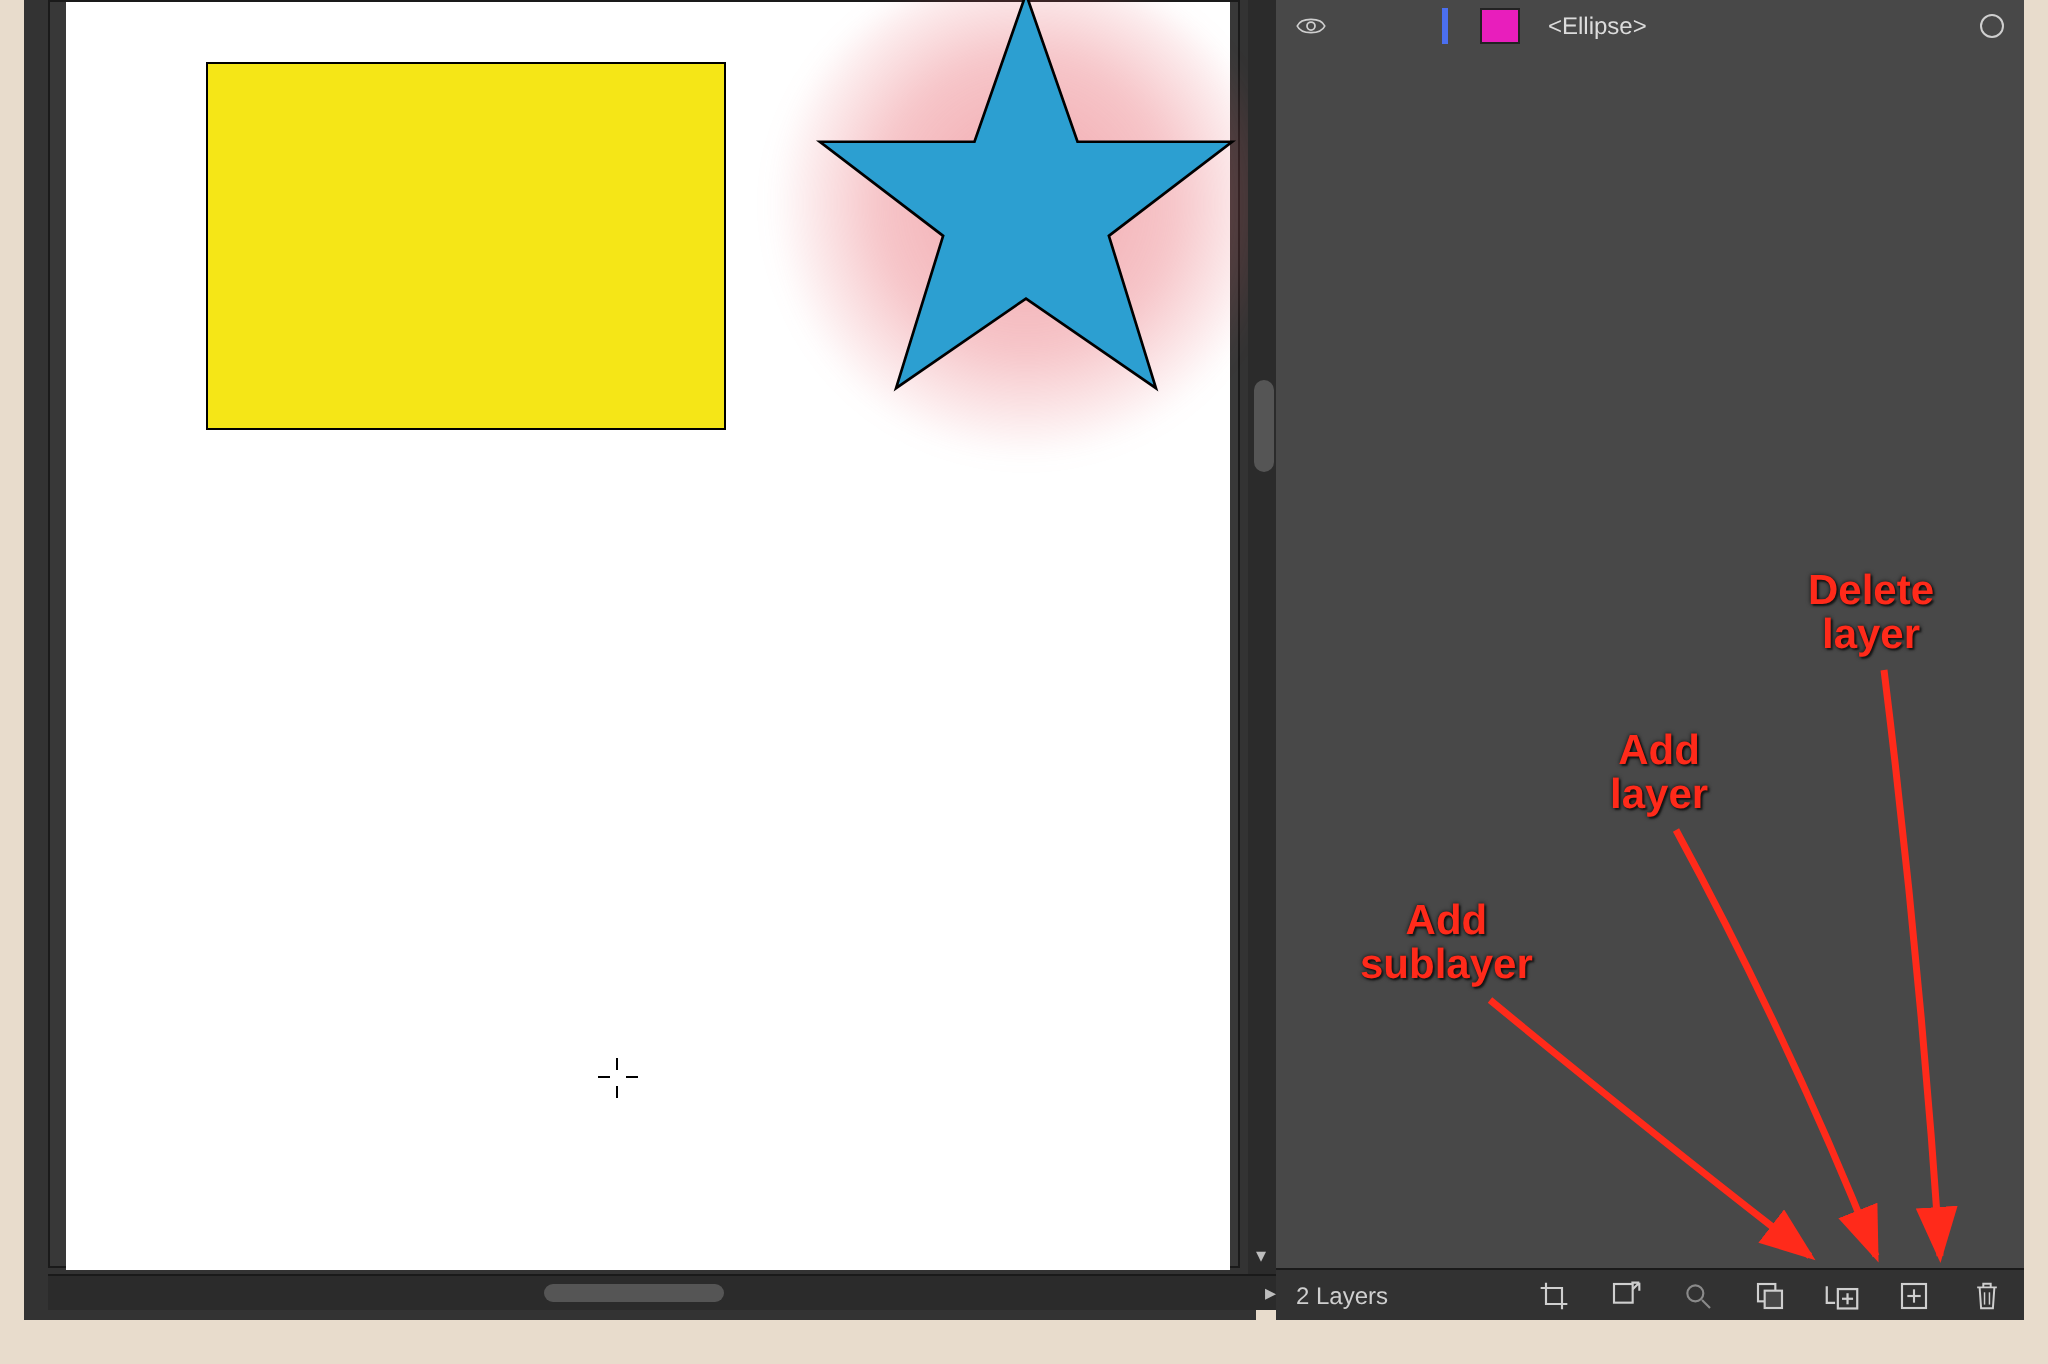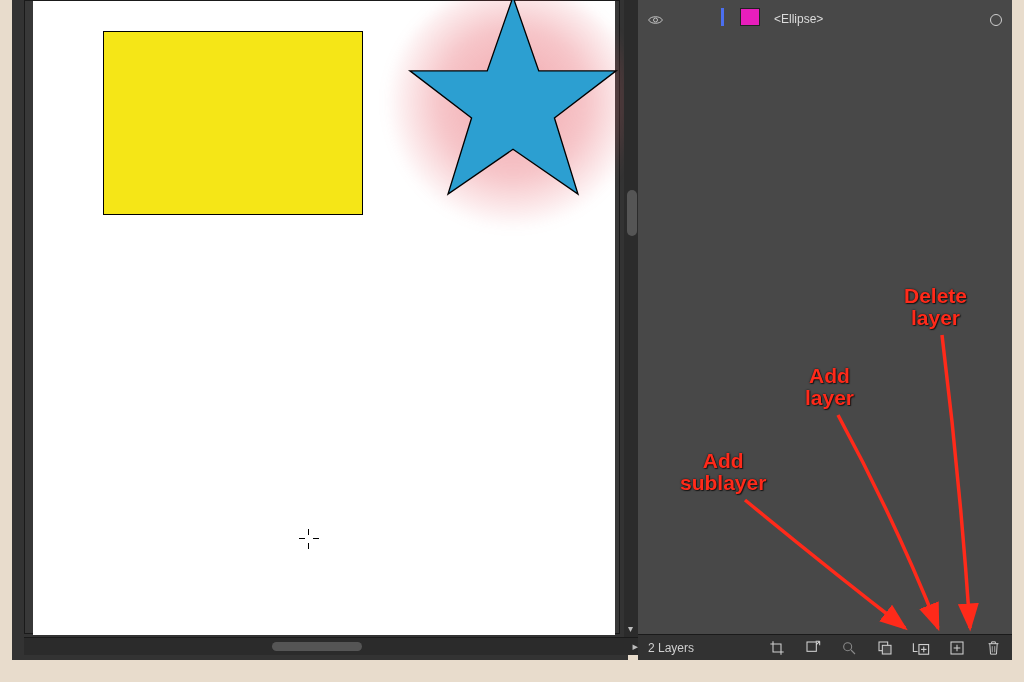--- a/index.html
+++ b/index.html
@@ -140,21 +140,21 @@
     .layers-panel {
       position: absolute;
       left: 638px;
       top: 0;
       right: 12px;
       height: 660px;
       background: #484848;
     }
     .layer-row {
       display: flex;
-      align-items: flex-end;
+      align-items: center;
       height: 26px;
       padding: 0 10px;
       gap: 10px;
       color: #dcdcdc;
       font-size: 12px;
     }
     .eye-icon svg { display: block; }
     .spacer-stack {
       display: flex;
       gap: 2px;

